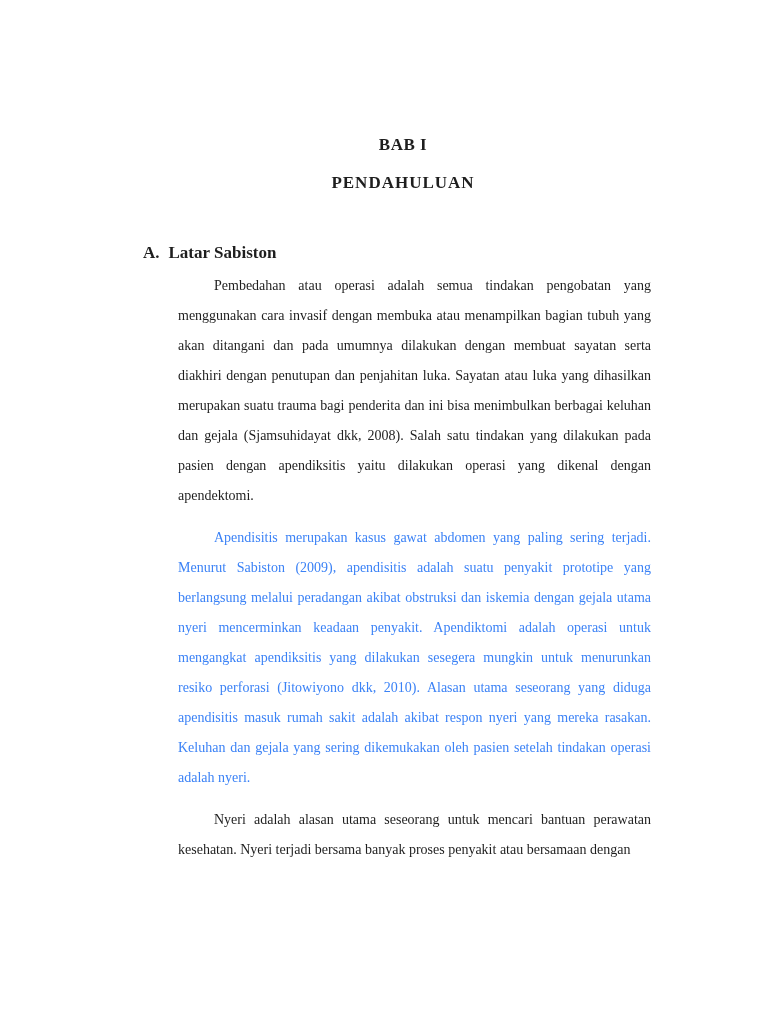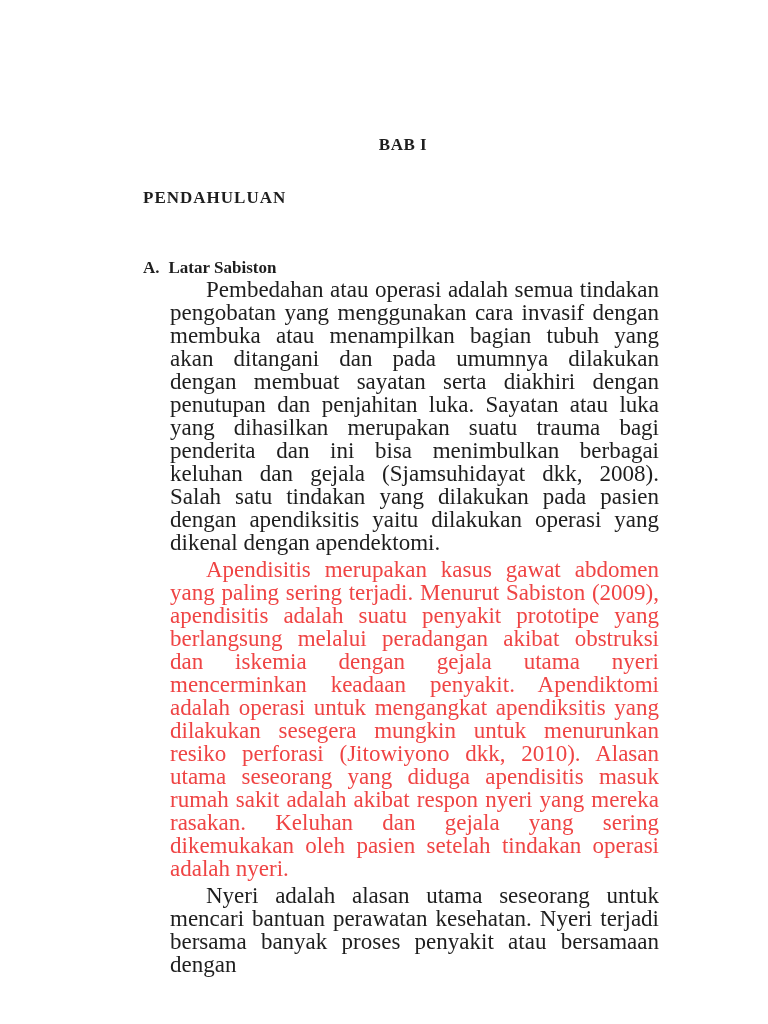--- a/index.html
+++ b/index.html
@@ -24,48 +24,48 @@
   }
   .chapter-title {
     margin: 0;
     font-size: 17px;
     font-weight: bold;
     text-align: center;
     line-height: 24px;
     letter-spacing: 0.5px;
   }
   .chapter-subtitle {
-    margin: 29px 0 0 0;
+    margin: 14px 0 0 0;
     font-size: 17px;
     font-weight: bold;
-    text-align: left;
+    text-align: center;
     line-height: 24px;
     letter-spacing: 1px;
   }
   .section-heading {
     display: flex;
     gap: 9px;
     margin-top: 46px;
     font-size: 17px;
     font-weight: bold;
     line-height: 24px;
   }
   .body-text {
     margin-left: 23px;
     margin-top: -6px;
   }
   .paragraph {
-    margin: 4px;
-    font-size: 23px;
-    line-height: 23px;
+    margin: 12px;
+    font-size: 14px;
+    line-height: 30px;
     text-align: justify;
     text-indent: 36px;
   }
   .paragraph.red {
-    color: #ef4444;
+    color: #3b82f6;
   }
 </style>
 </head>
 <body>
 
 <div class="page">
   <div class="content">
 
     <h1 class="chapter-title">BAB I</h1>
 

